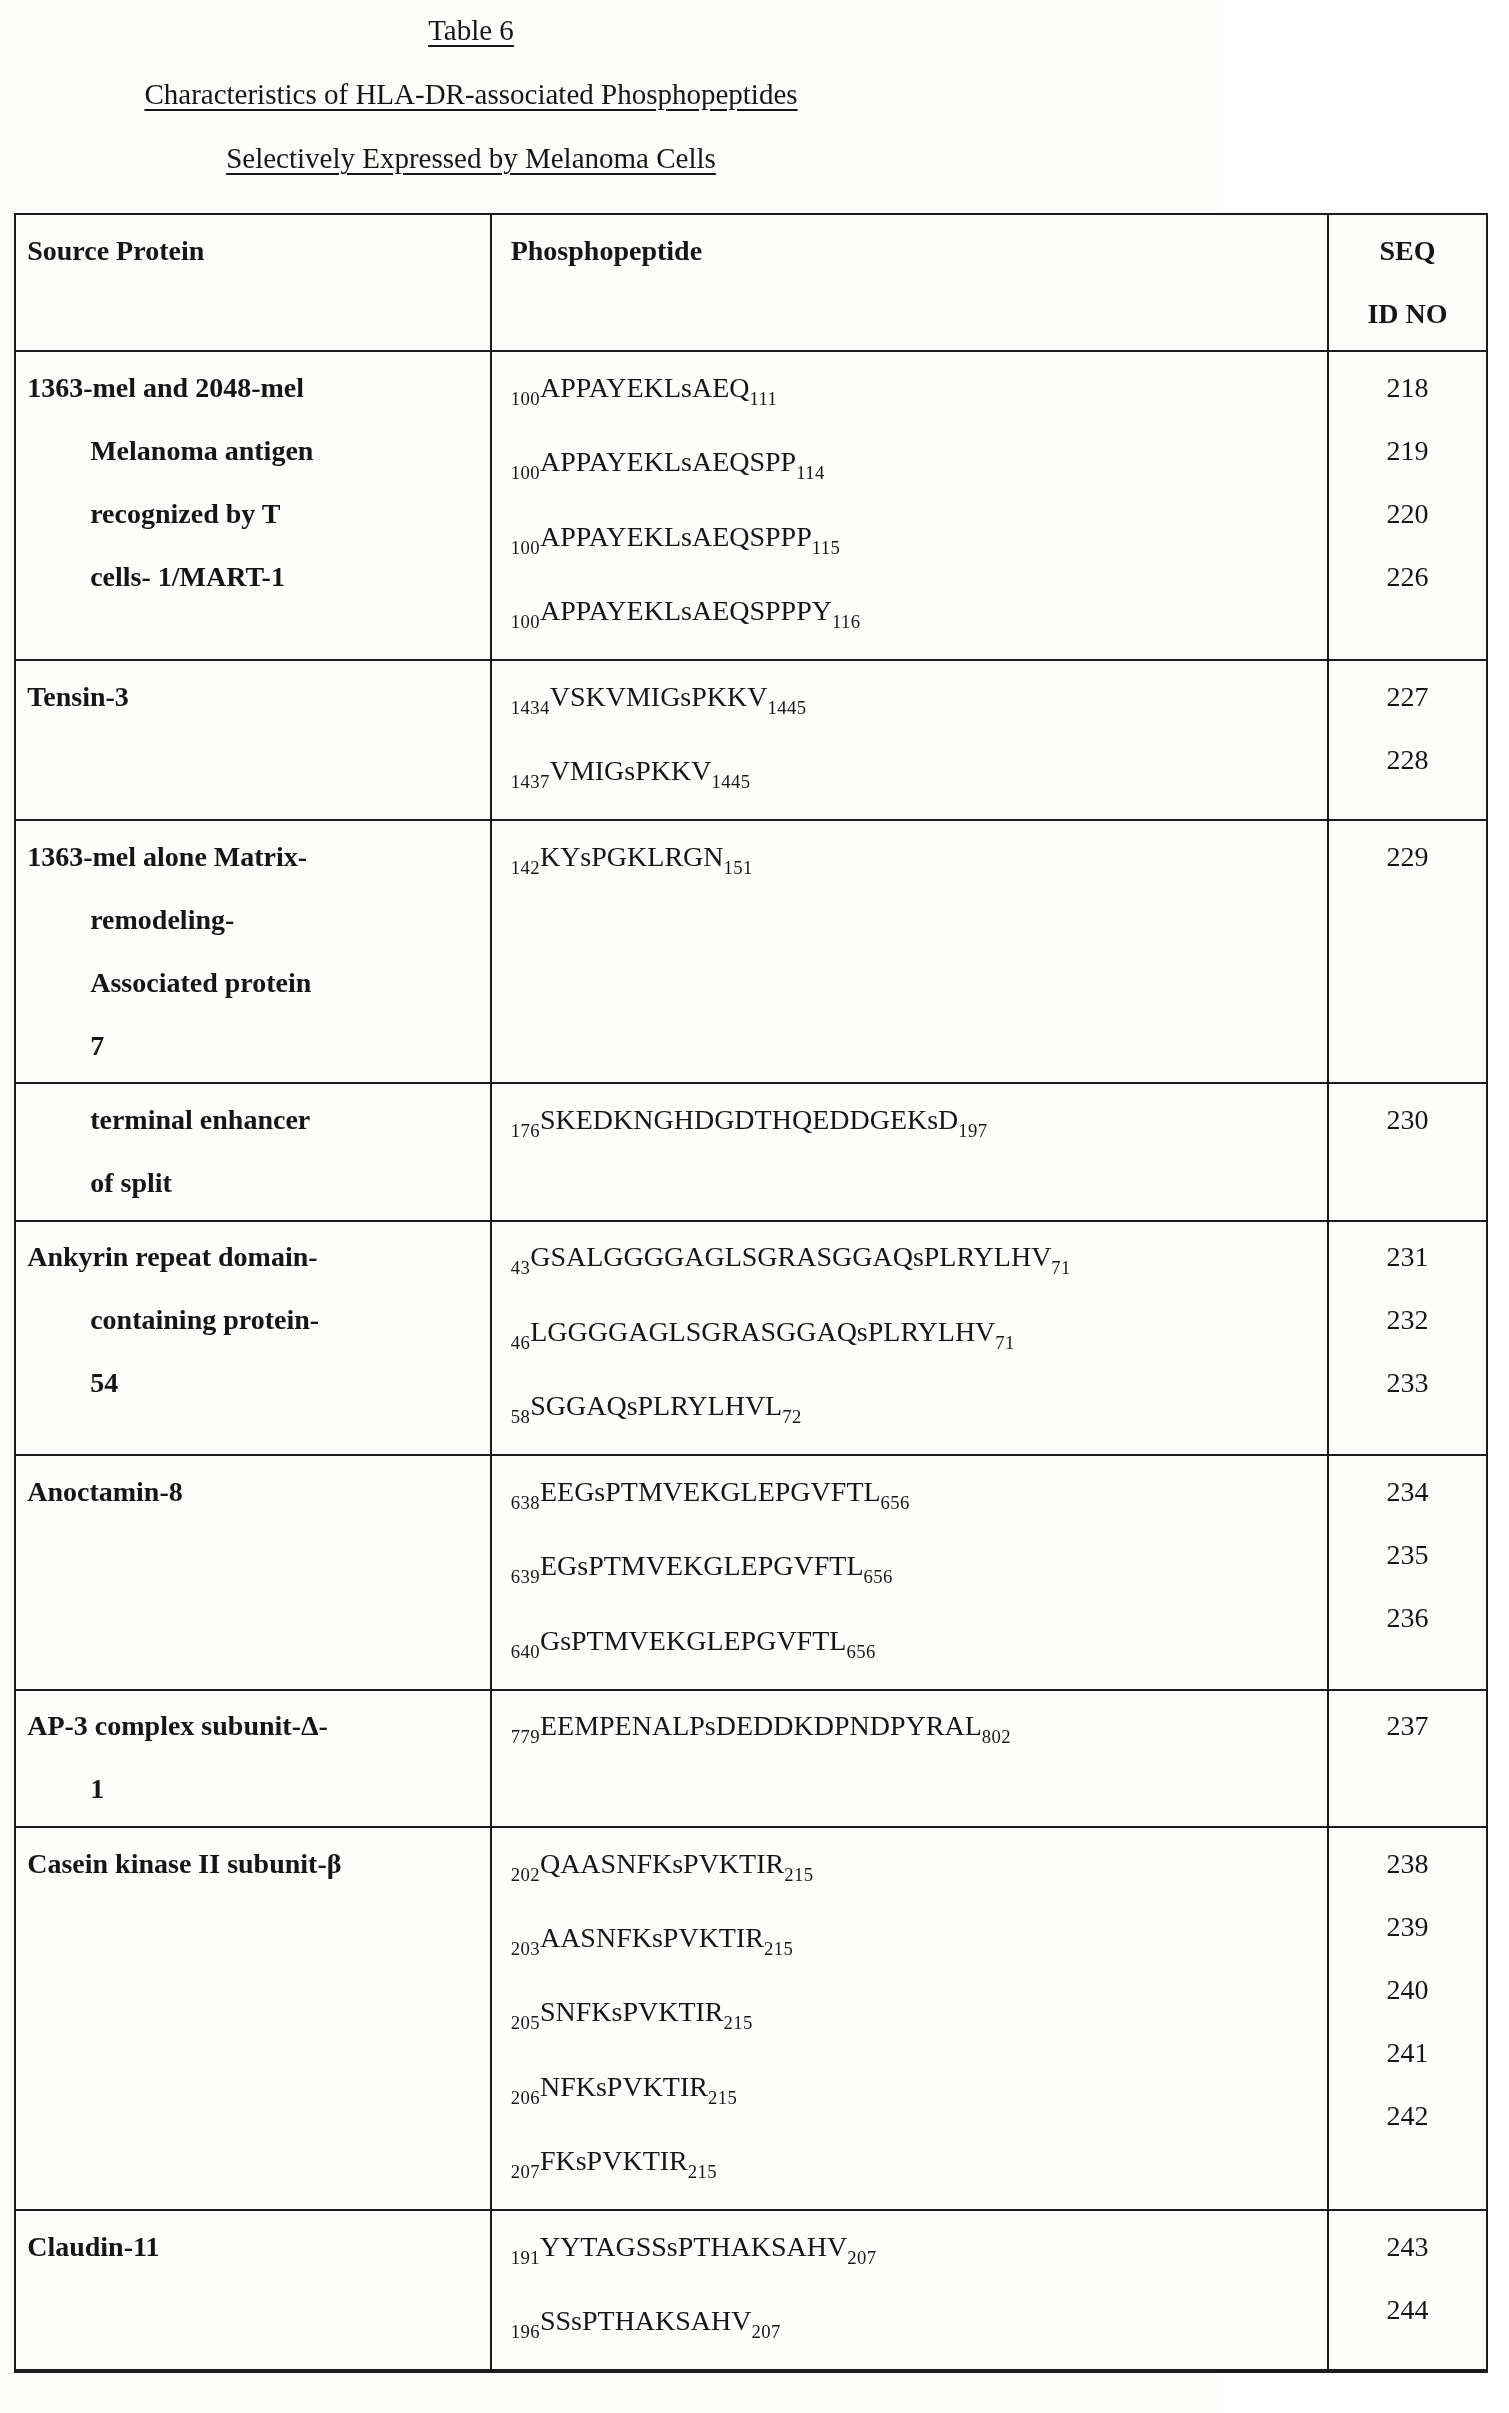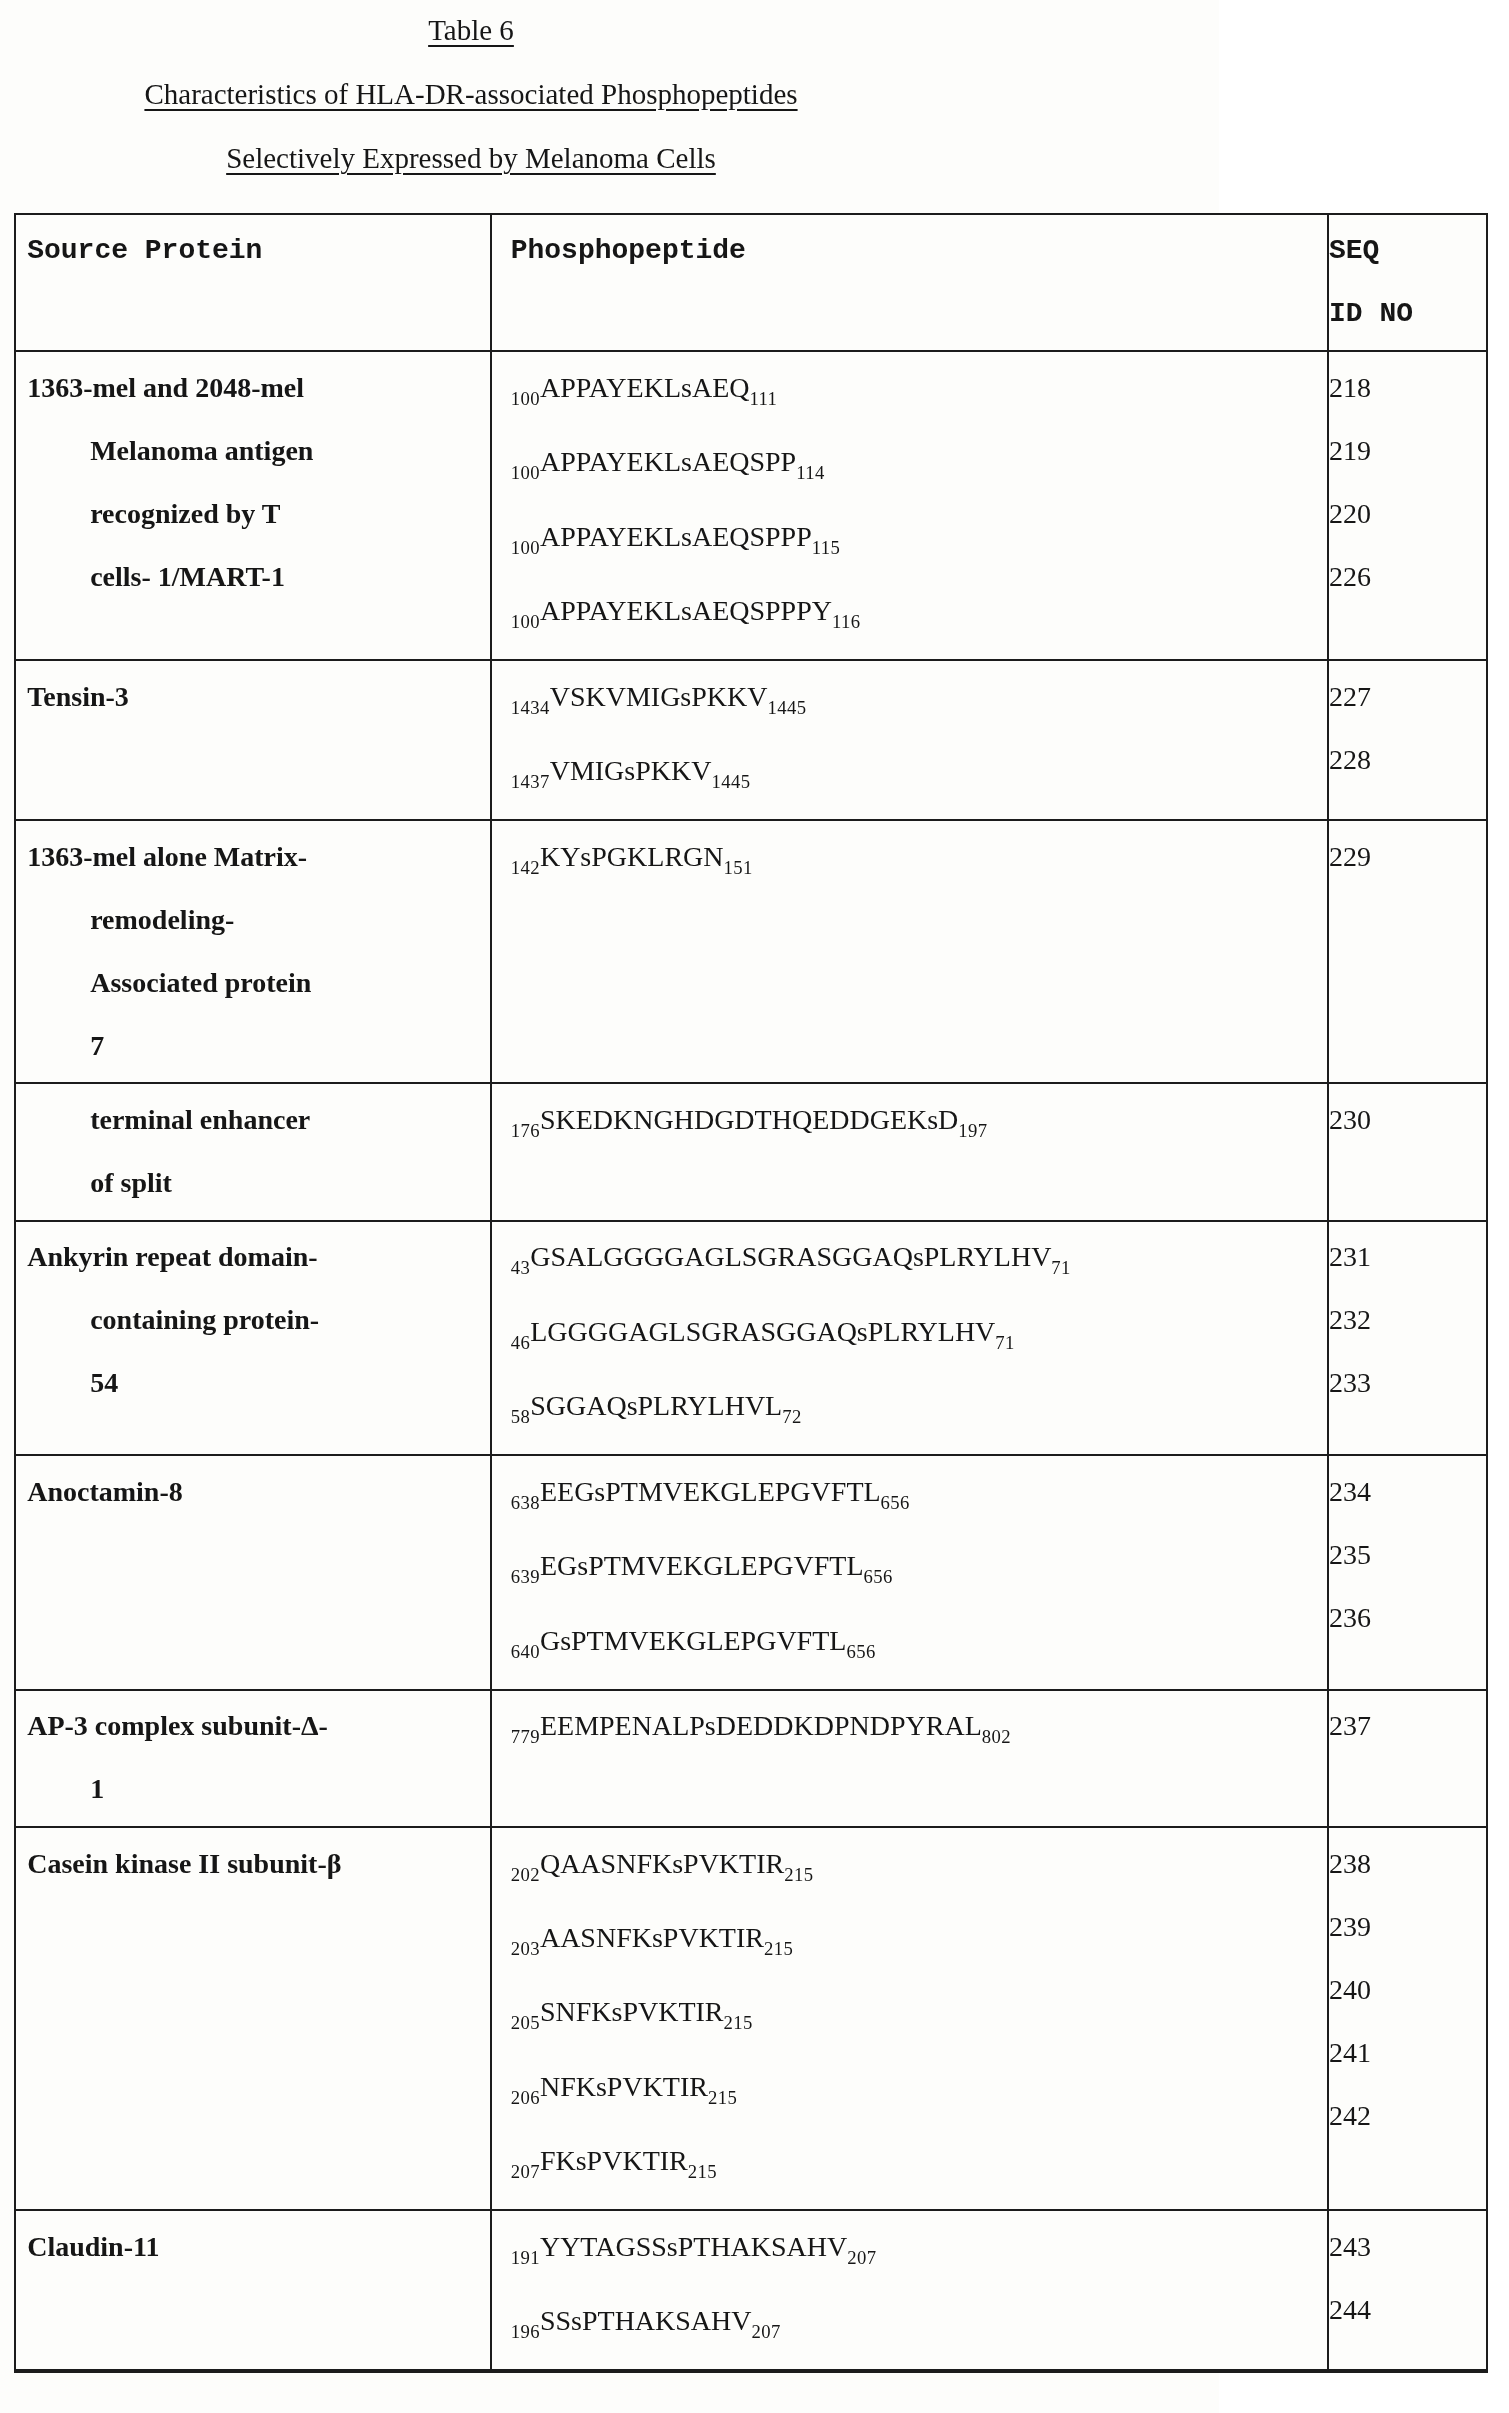--- a/index.html
+++ b/index.html
@@ -46,24 +46,24 @@
   .cell { padding: 3.7px 0 5.6px 0; font-size: 28px; }
   .cell.src {
     padding-left: 11.2px; padding-right: 7.5px;
     border-right: 2.8px solid #1c1c1c;
     font-weight: bold;
   }
   .cell.pep {
     padding-left: 18.7px; padding-right: 7.5px;
     border-right: 2.8px solid #1c1c1c;
   }
-  .cell.seq { text-align: left; }
+  .cell.seq { text-align: center; }
   .line { line-height: 63px; white-space: nowrap; }
   .line.cont { padding-left: 63px; }
-  .hdr .cell { font-weight: bold; font-family: Liberation Mono, monospace; }
+  .hdr .cell { font-weight: bold; }
   .ss {
     font-size: 18.7px;
     vertical-align: -8.4px;
     letter-spacing: 0.4px;
   }
 </style>
 </head>
 <body>
 
 <div class="page">

